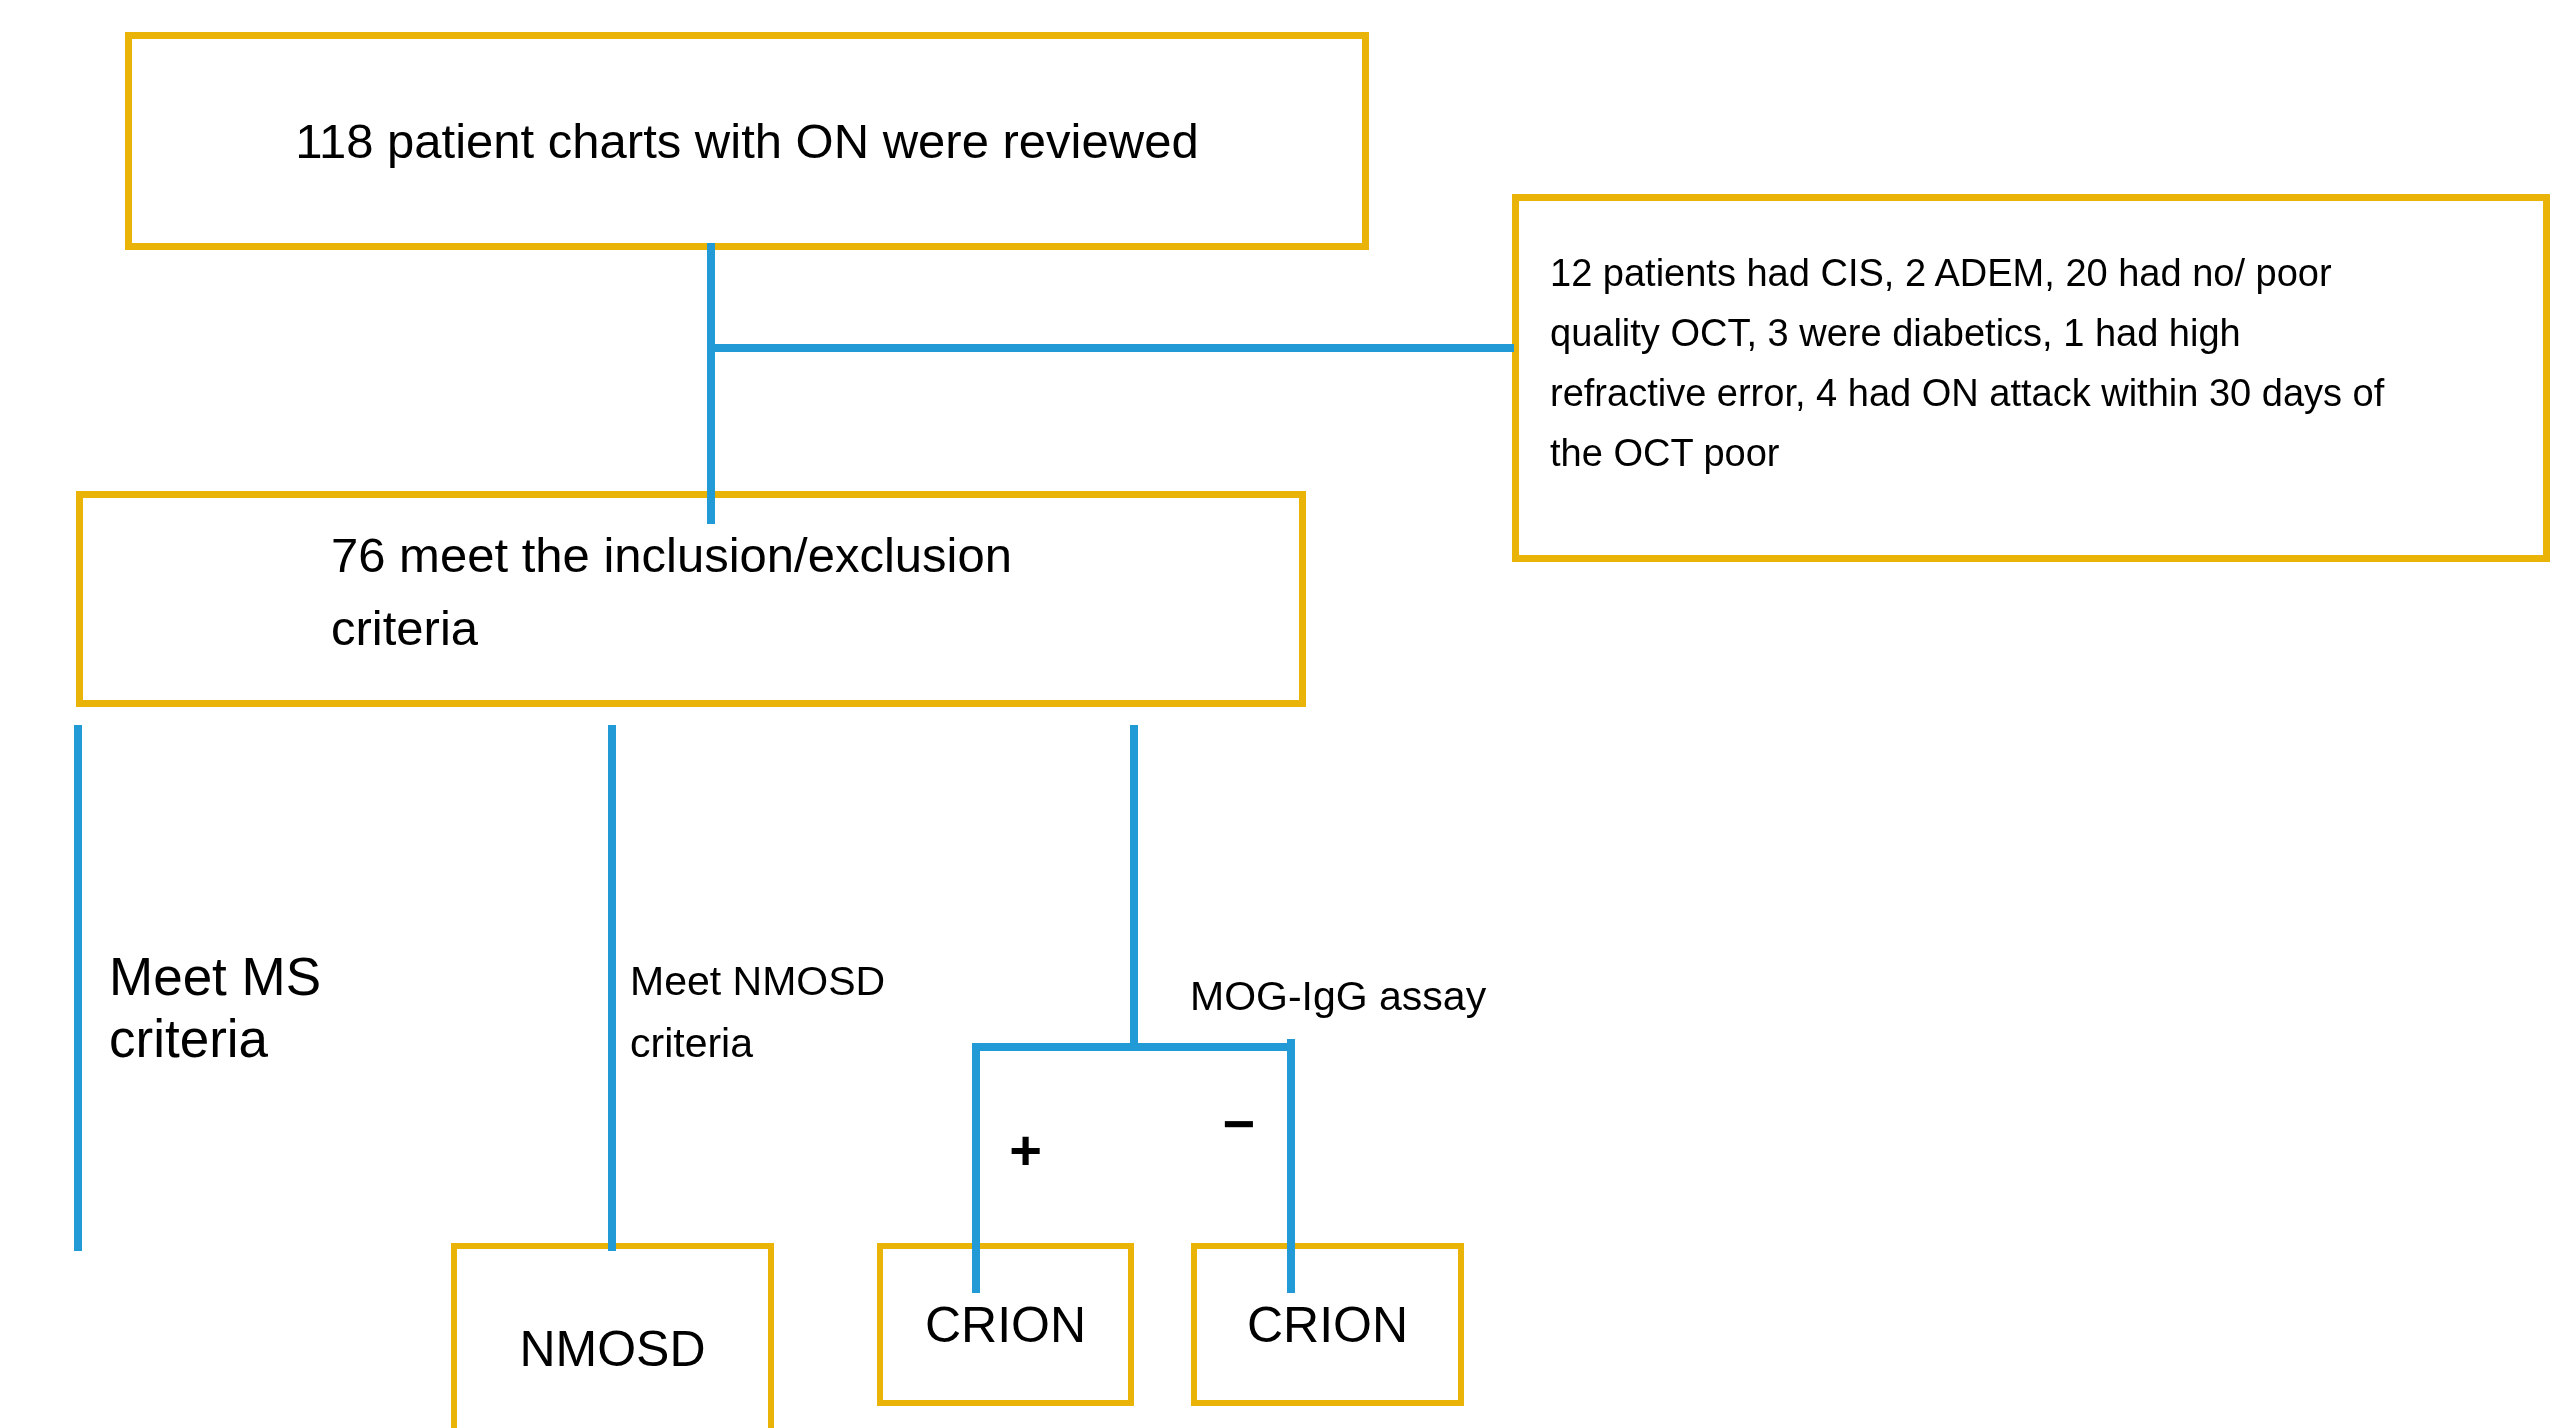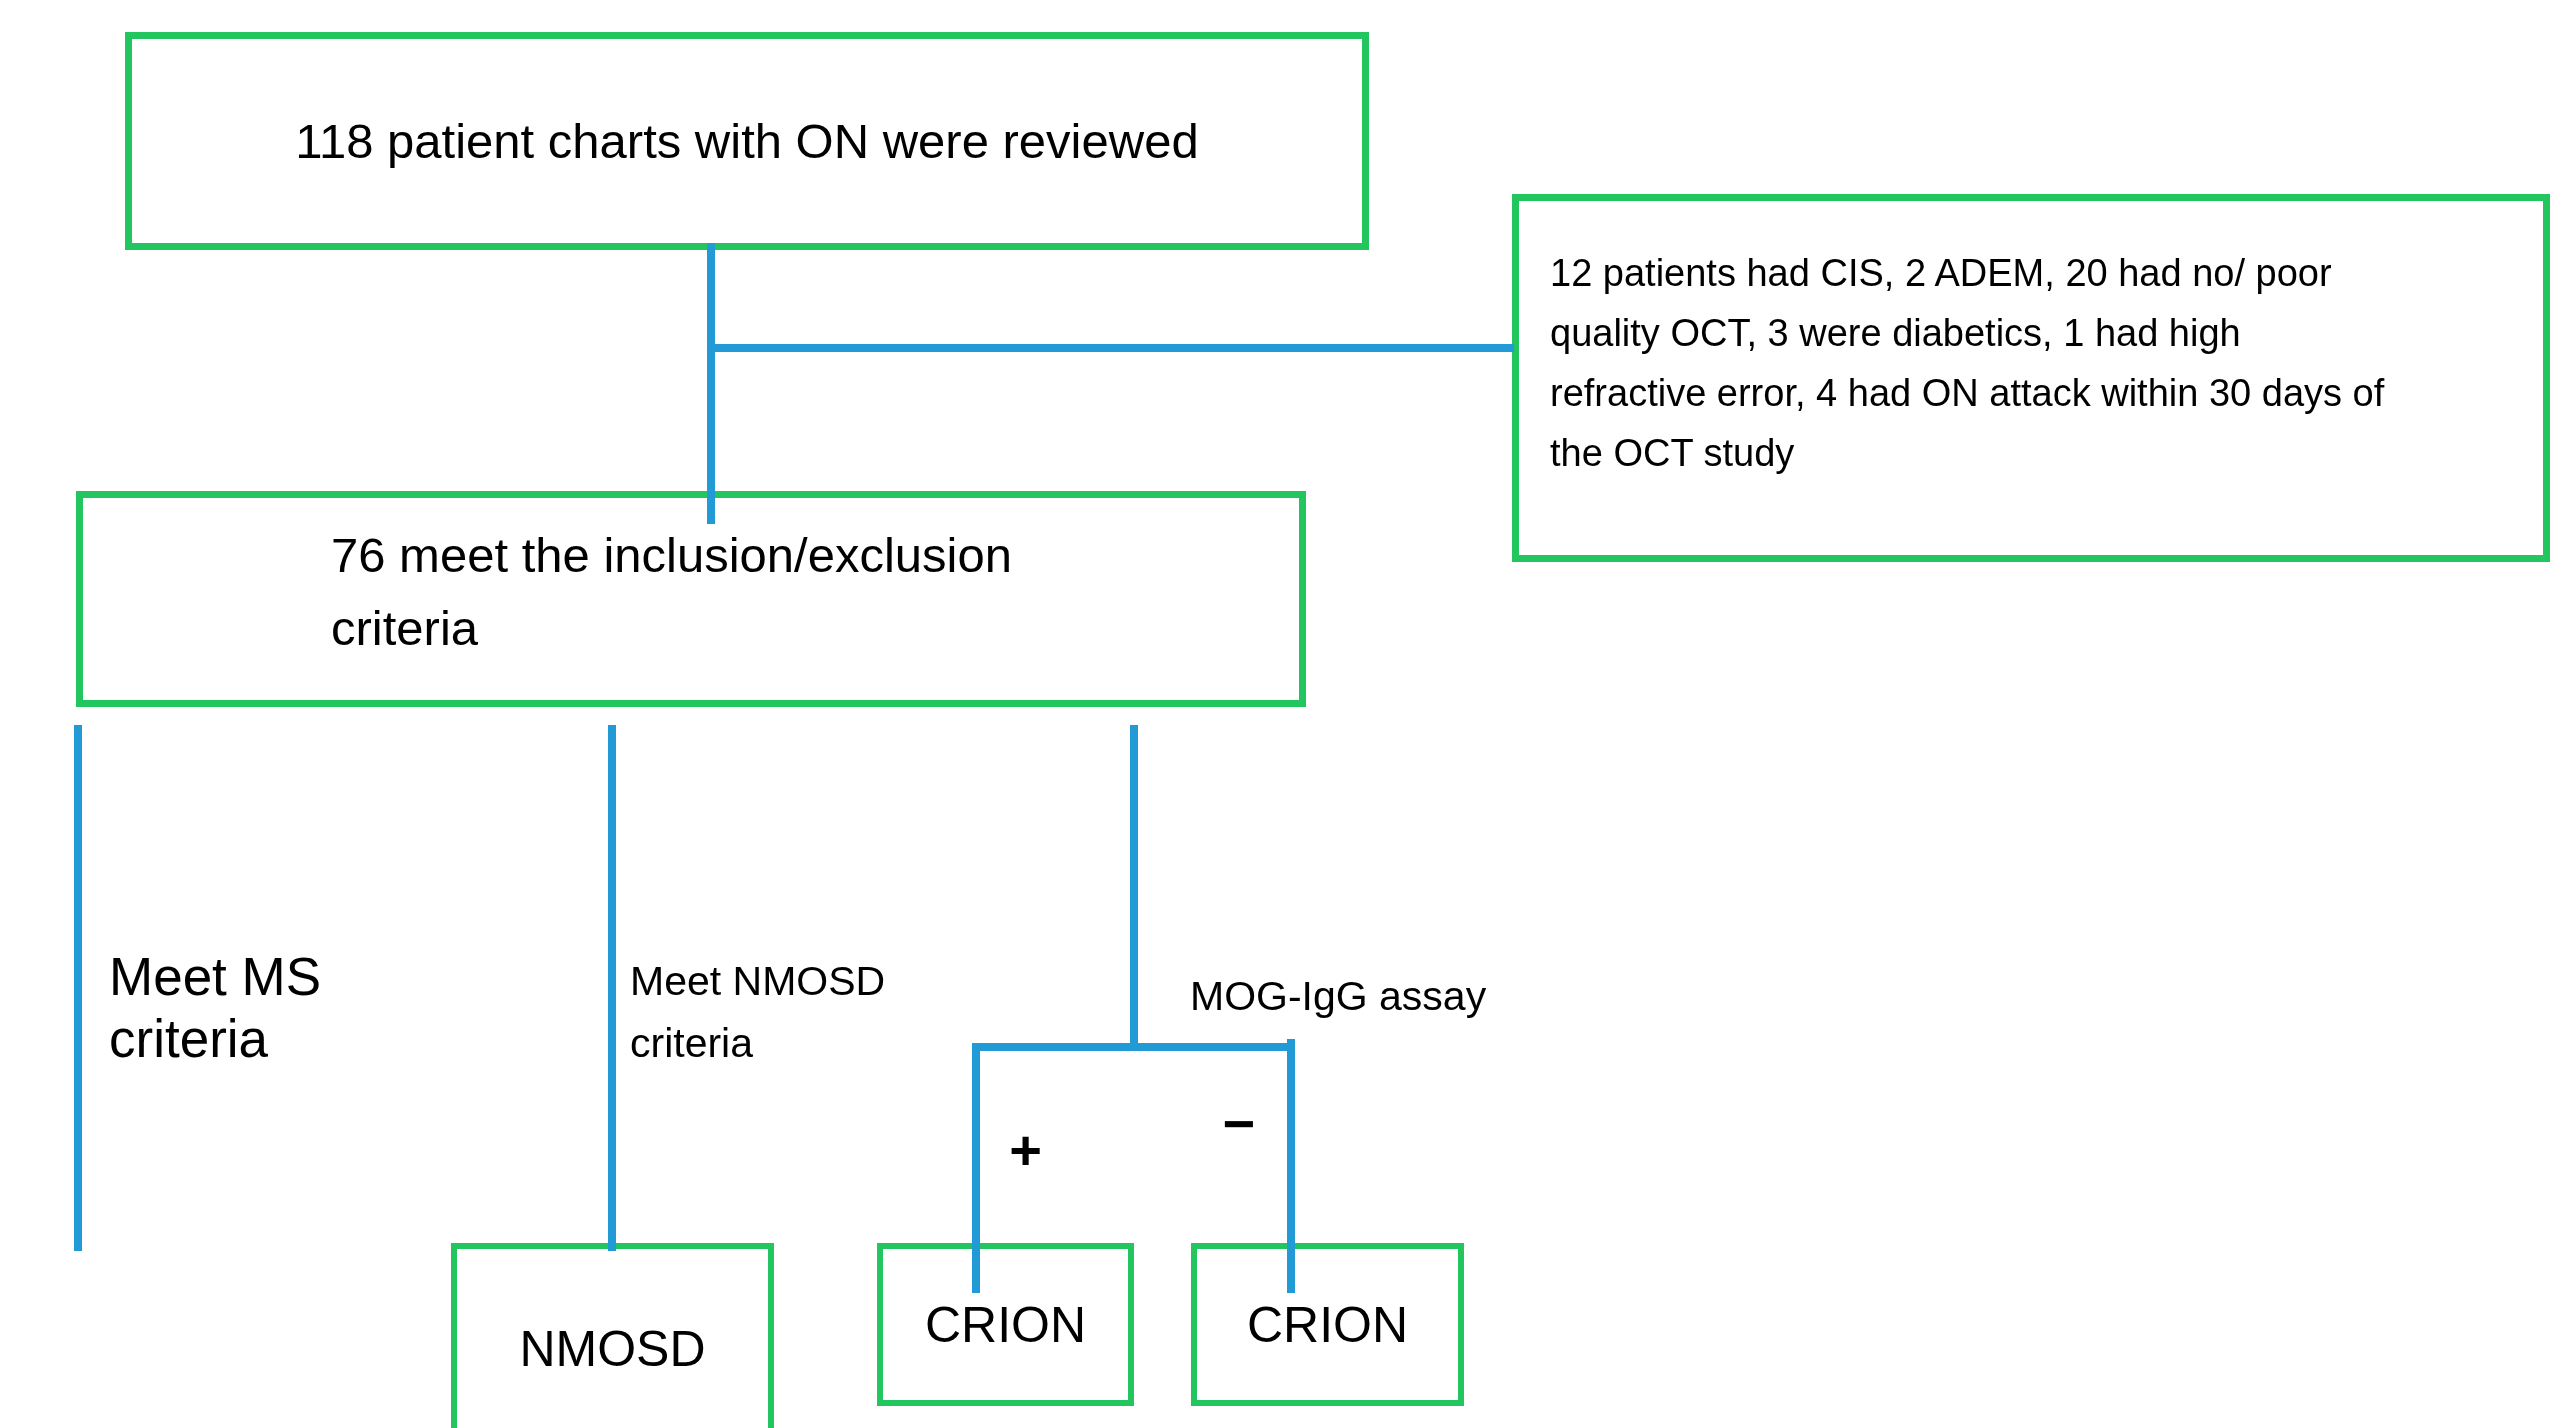--- a/index.html
+++ b/index.html
@@ -12,21 +12,21 @@
     position: relative;
     width: 2576px;
     height: 1428px;
     background: #ffffff;
     font-family: "Liberation Sans", "DejaVu Sans", sans-serif;
     color: #000000;
   }
   .node {
     position: absolute;
     background: #ffffff;
-    border: 7px solid #22c55e;
+    border: 7px solid #eab308;
     box-sizing: border-box;
     z-index: 1;
   }
   .node.small { border-width: 6.3px; }
   .center-text {
     display: flex;
     align-items: center;
     justify-content: center;
     text-align: center;
   }
@@ -78,21 +78,21 @@
 <div id="canvas">
 
   <div class="node center-text" id="box-reviewed">
     <span>118 patient charts with ON were reviewed</span>
   </div>
 
   <div class="node" id="box-excluded">
     <div class="textline">12 patients had CIS, 2 ADEM, 20 had no/ poor</div>
     <div class="textline">quality OCT, 3 were diabetics, 1 had high</div>
     <div class="textline">refractive error, 4 had ON attack within 30 days of</div>
-    <div class="textline">the OCT study</div>
+    <div class="textline">the OCT poor</div>
   </div>
 
   <div class="node" id="box-included">
     <div class="textline">76 meet the inclusion/exclusion</div>
     <div class="textline">criteria</div>
   </div>
 
 
   <div class="node small center-text" id="box-nmosd">
     <span>NMOSD</span>

